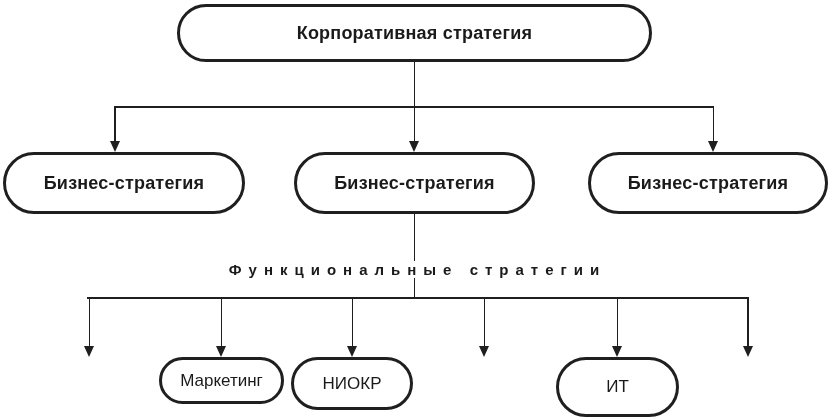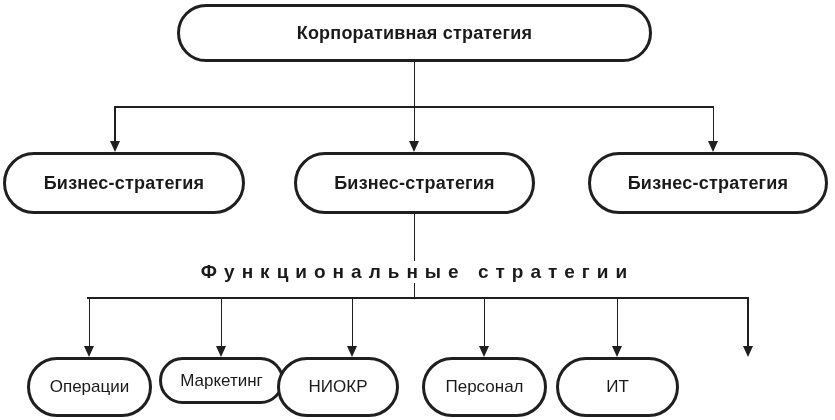--- a/index.html
+++ b/index.html
@@ -55,21 +55,21 @@
     top: 261px;
     width: 835px;
     text-align: center;
     z-index: 2;
   }
   .functional-label span {
     display: inline-block;
     background: #ffffff;
     padding: 0 8px;
     font-weight: bold;
-    font-size: 19px;
+    font-size: 15px;
     letter-spacing: 7px;
     color: #1a1a1a;
     white-space: nowrap;
   }
 </style>
 </head>
 <body>
 
 <div class="stage">
 
@@ -115,29 +115,23 @@
 
   <div class="vline" style="left:483.5px; top:297px; height:49px;"></div>
   <div class="arrow-down" style="left:479px; top:346px;"></div>
 
   <div class="vline" style="left:616.5px; top:297px; height:49px;"></div>
   <div class="arrow-down" style="left:612px; top:346px;"></div>
 
   <div class="vline" style="left:747px; top:297px; height:49px;"></div>
   <div class="arrow-down" style="left:742.5px; top:346px;"></div>
 
-  <div class="node lvl3" style="left:27px; top:357px; width:125px; height:60px; border-radius:30px;">
-    <span>Операции</span>
-  </div>
   <div class="node lvl3" style="left:159px; top:357px; width:125px; height:47px; border-radius:30px;">
     <span>Маркетинг</span>
   </div>
-  <div class="node lvl3" style="left:277px; top:357px; width:122px; height:60px; border-radius:30px;">
+  <div class="node lvl3" style="left:291px; top:357px; width:122px; height:53px; border-radius:30px;">
     <span>НИОКР</span>
-  </div>
-  <div class="node lvl3" style="left:422px; top:357px; width:125px; height:60px; border-radius:30px;">
-    <span>Персонал</span>
   </div>
   <div class="node lvl3" style="left:556px; top:357px; width:123px; height:60px; border-radius:30px;">
     <span>ИТ</span>
   </div>
 
 </div>
 
 </body></html>

